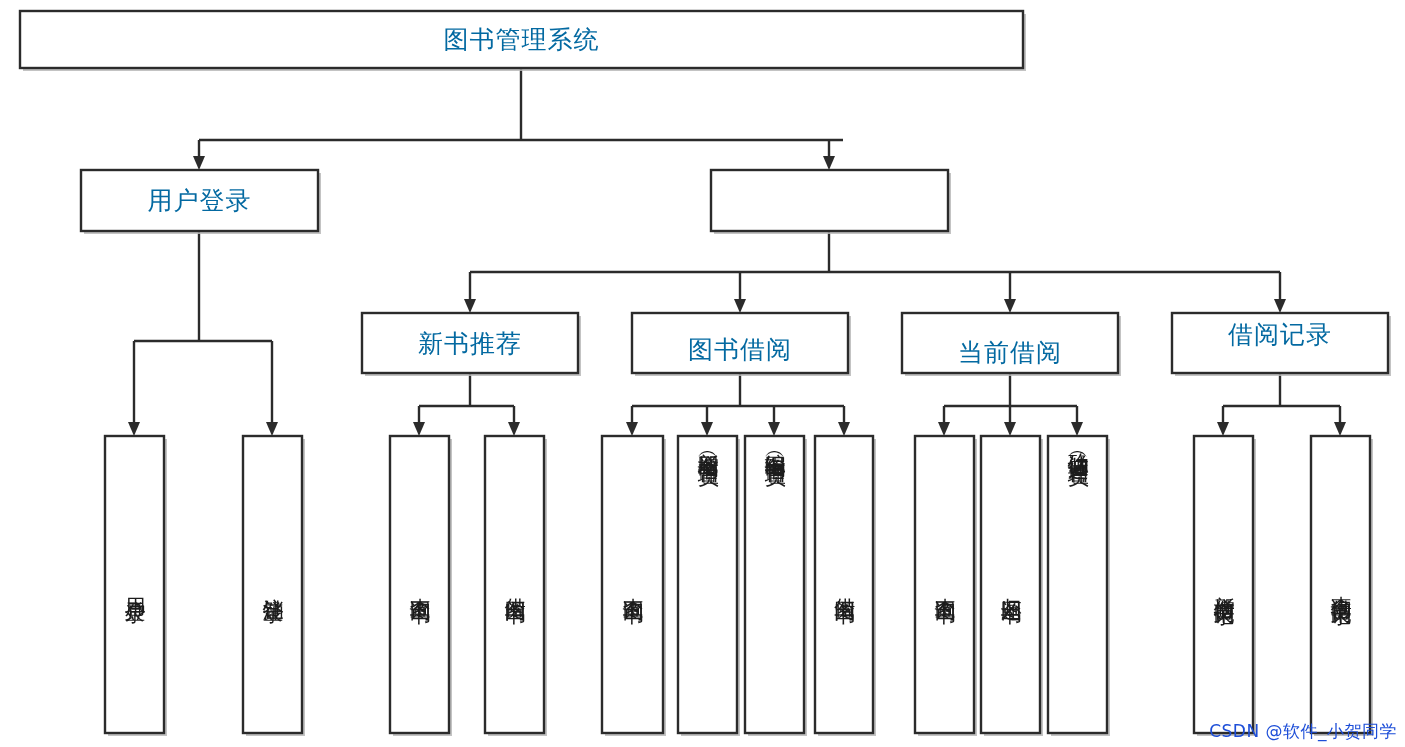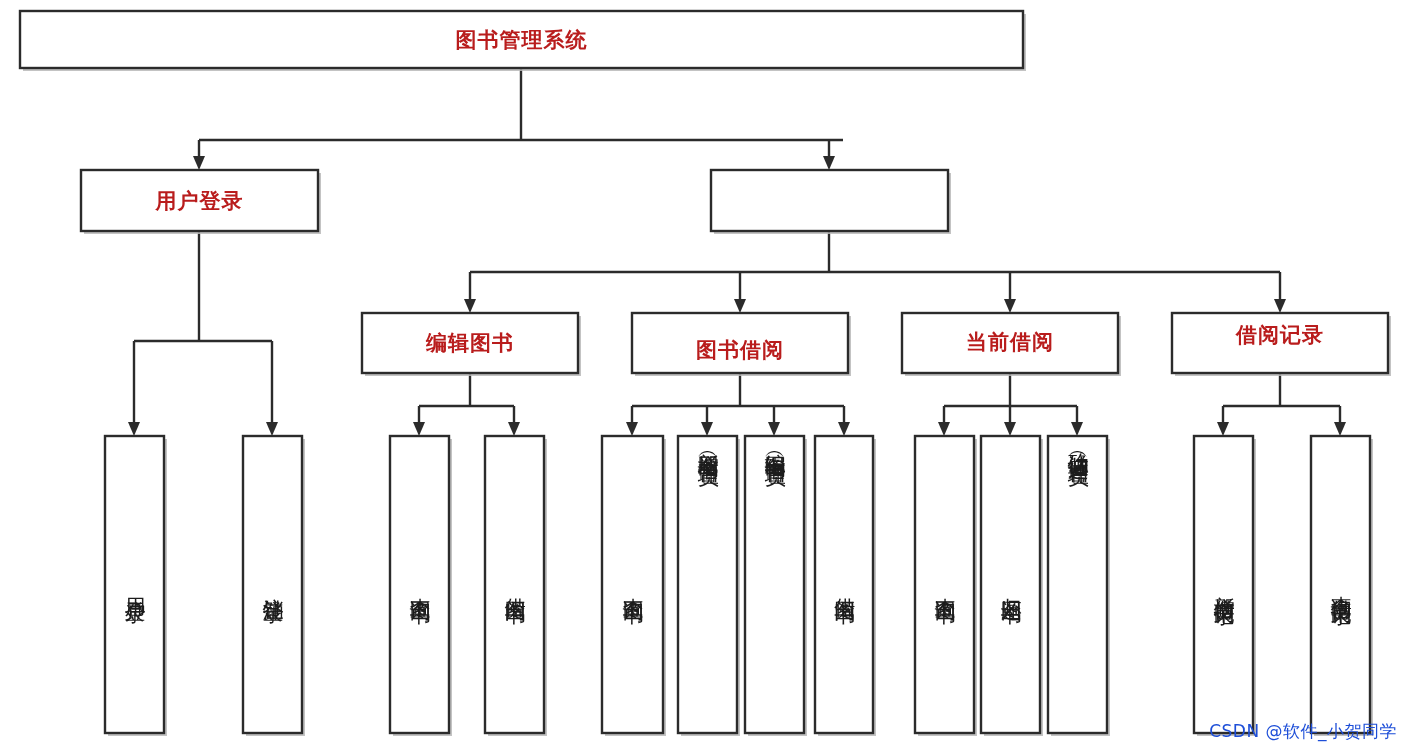--- a/index.html
+++ b/index.html
@@ -62,24 +62,23 @@
     color: #1c1c1c;
     white-space: nowrap;
   }
   .hlabel-box {
     position: absolute;
     display: flex;
     align-items: center;
     justify-content: center;
     pointer-events: none;
     font-family: "DejaVu Sans", "Liberation Sans", sans-serif;
-    font-size: 21px;
-    color: #b91c1c;
+    font-size: 25px;
+    color: #0369a1;
     letter-spacing: 1px;
-    font-weight: bold;
   }
   #watermark {
     position: absolute;
     right: 8px;
     bottom: 4px;
     font-family: "DejaVu Sans", "Liberation Sans", sans-serif;
     font-size: 17px;
     color: #1d4ed8;
     letter-spacing: 0.5px;
     white-space: nowrap;
@@ -208,23 +207,23 @@
       <rect class="node-rect" x="1194" y="436" width="59" height="297"></rect>
       <rect class="node-shadow" x="1314" y="439" width="59" height="297"></rect>
       <rect class="node-rect" x="1311" y="436" width="59" height="297"></rect>
     </g>
   </svg>
 
   <div class="hlabel-box" style="left:20px; top:11px; width:1003px; height:57px;">图书管理系统</div>
 
   <div class="hlabel-box" style="left:81px; top:170px; width:237px; height:61px;">用户登录</div>
 
-  <div class="hlabel-box" style="left:362px; top:313px; width:216px; height:60px;">编辑图书</div>
+  <div class="hlabel-box" style="left:362px; top:313px; width:216px; height:60px;">新书推荐</div>
   <div class="hlabel-box" style="left:632px; top:324px; width:216px; height:51px;">图书借阅</div>
-  <div class="hlabel-box" style="left:902px; top:316px; width:216px; height:52px;">当前借阅</div>
+  <div class="hlabel-box" style="left:902px; top:326px; width:216px; height:52px;">当前借阅</div>
   <div class="hlabel-box" style="left:1172px; top:313px; width:216px; height:43px;">借阅记录</div>
 
   <div class="vlabel-box" style="left:105px; top:436px; width:59px; height:297px;">
     <span class="vlabel-text">用户登录</span>
   </div>
   <div class="vlabel-box" style="left:243px; top:436px; width:59px; height:297px;">
     <span class="vlabel-text">注销登录</span>
   </div>
   <div class="vlabel-box" style="left:390px; top:436px; width:59px; height:297px;">
     <span class="vlabel-text">查询图书</span>

